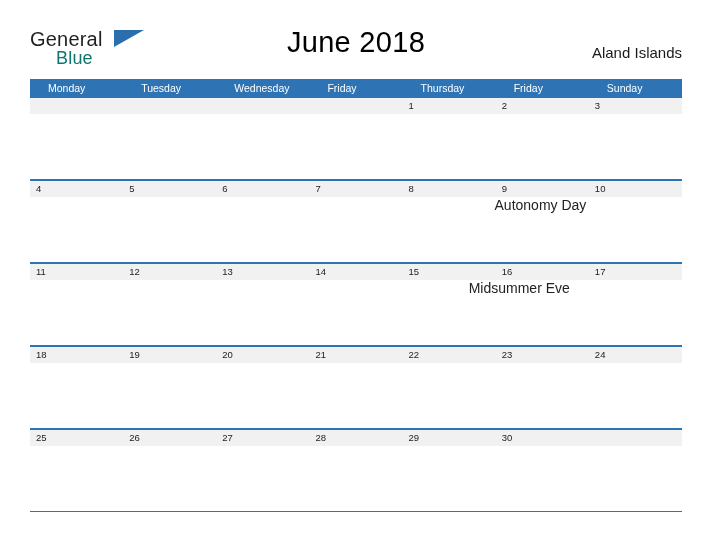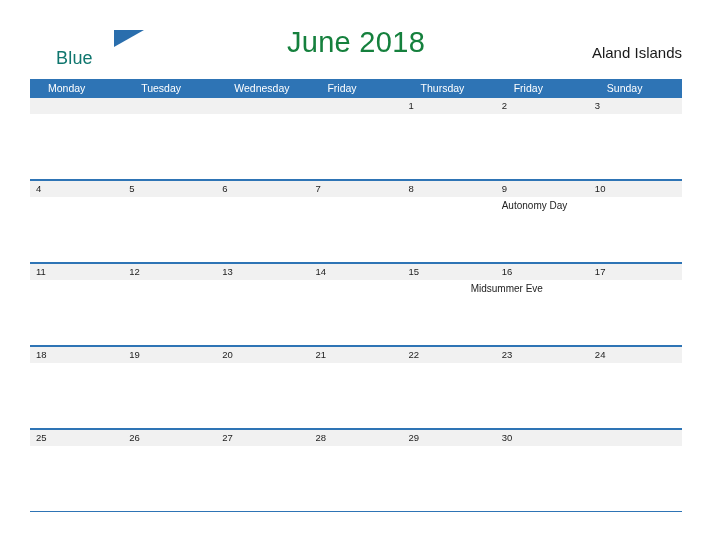--- a/index.html
+++ b/index.html
@@ -58,21 +58,21 @@
     width: 30px;
     height: 20px;
   }
   .month-title {
     position: absolute;
     left: 0;
     top: 0;
     width: 652px;
     text-align: center;
     font-size: 29px;
-    color: #15803d;
+    color: #000000;
     font-weight: normal;
     letter-spacing: 0.3px;
   }
   .region-title {
     position: absolute;
     right: 0;
     top: 18px;
     font-size: 15px;
     color: #1a1a1a;
     text-align: center;
@@ -122,21 +122,21 @@
     display: flex;
     height: 65px;
     background: #ffffff;
   }
   .cell-events {
     flex: 1 1 0;
     padding: 3px 4px 0 6px;
     box-sizing: border-box;
   }
   .event {
-    font-size: 10px;
+    font-size: 14px;
     color: #222222;
     line-height: 11px;
     margin-bottom: 1px;
     white-space: nowrap;
   }
   .week-bottom {
     height: 0;
     border-bottom: 1px solid #2e74b5;
   }
   .week:last-of-type .week-bottom {
@@ -144,20 +144,21 @@
   }
 </style>
 </head>
 <body>
 
 <div class="page">
 
   <div class="header">
 
     <div class="logo">
+      <span class="logo-general">General</span>
       <span class="logo-blue">Blue</span>
       <span class="logo-flag">
         <svg width="30" height="20" viewBox="0 0 30 20" xmlns="http://www.w3.org/2000/svg">
           <polygon points="0,0 30,0 0,17" fill="#2a6ead"></polygon>
         </svg>
       </span>
     </div>
 
     <div class="month-title">June 2018</div>
     <div class="region-title">Aland Islands</div>

